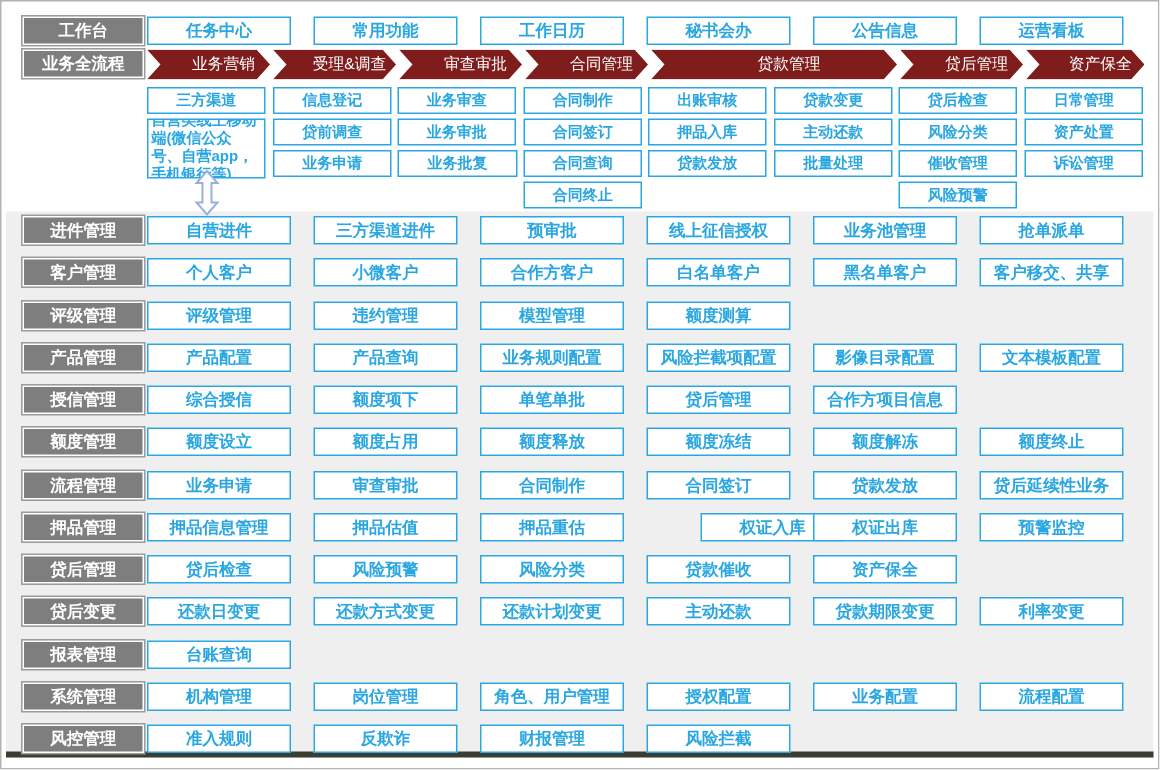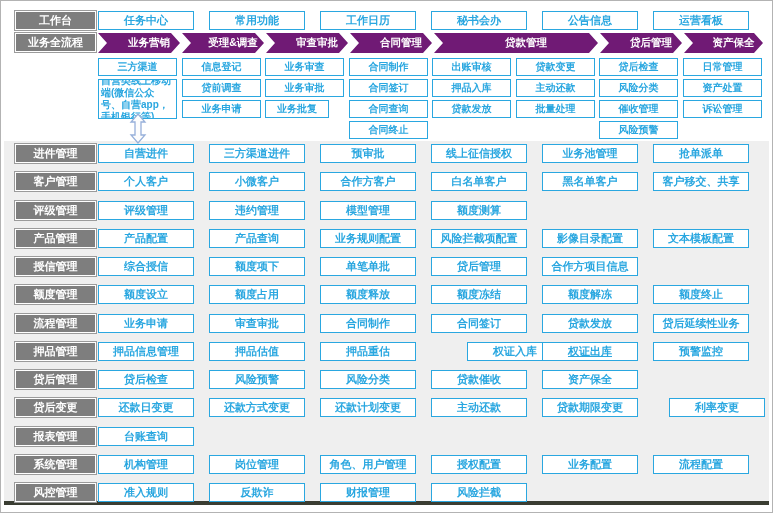--- a/index.html
+++ b/index.html
@@ -19,21 +19,21 @@
     font-weight:bold;font-size:11px;
     display:flex;align-items:center;justify-content:center;
     white-space:nowrap;overflow:hidden;
   }
   .retail-box{font-size:10px;}
   .tallbox{
     white-space:normal;text-align:left;line-height:12px;font-size:10px;
     padding:1px 2px;align-items:center;justify-content:flex-start;
   }
   .arrow{
-    background:#701a75;color:#ffffff;font-weight:bold;font-size:10.5px;
+    background:#7f1d1d;color:#ffffff;font-weight:normal;font-size:10.5px;
     display:flex;align-items:center;justify-content:center;white-space:nowrap;
     clip-path:polygon(0% 0%, calc(100% - 9px) 0%, 100% 50%, calc(100% - 9px) 100%, 0% 100%, 9px 50%);
     padding-left:20px;
   }
   #panel{
     left:3px;top:140px;width:765px;height:364px;
     background:#efefef;border-bottom:4px solid #3a3d32;
   }
   #retail-label{
     background:#ffffff;border:1px solid #2aa7e0;color:#2aa7e0;
@@ -70,21 +70,21 @@
     </div>
 
   <div id="retail-grid">
       <div class="abs box retail-box" style="left: 97px; top: 57px; width: 79px; height: 18px;">三方渠道</div>
       <div class="abs box retail-box tallbox" style="left: 97px; top: 78px; width: 79px; height: 40px;">自营类线上移动端(微信公众号、自营app，手机银行等)</div>
       <div class="abs box retail-box" style="left: 181px; top: 57px; width: 79px; height: 18px;">信息登记</div>
       <div class="abs box retail-box" style="left: 181px; top: 78px; width: 79px; height: 18px;">贷前调查</div>
       <div class="abs box retail-box" style="left: 181px; top: 99px; width: 79px; height: 18px;">业务申请</div>
       <div class="abs box retail-box" style="left: 264px; top: 57px; width: 79px; height: 18px;">业务审查</div>
       <div class="abs box retail-box" style="left: 264px; top: 78px; width: 79px; height: 18px;">业务审批</div>
-      <div class="abs box retail-box" style="left: 264px; top: 99px; width: 64px; height: 18px;">业务批复</div>
+      <div class="abs box retail-box" style="left: 264px; top: 99px; width: 80px; height: 18px;">业务批复</div>
       <div class="abs box retail-box" style="left: 348px; top: 57px; width: 79px; height: 18px;">合同制作</div>
       <div class="abs box retail-box" style="left: 348px; top: 78px; width: 79px; height: 18px;">合同签订</div>
       <div class="abs box retail-box" style="left: 348px; top: 99px; width: 79px; height: 18px;">合同查询</div>
       <div class="abs box retail-box" style="left: 348px; top: 120px; width: 79px; height: 18px;">合同终止</div>
       <div class="abs box retail-box" style="left: 431px; top: 57px; width: 79px; height: 18px;">出账审核</div>
       <div class="abs box retail-box" style="left: 431px; top: 78px; width: 79px; height: 18px;">押品入库</div>
       <div class="abs box retail-box" style="left: 431px; top: 99px; width: 79px; height: 18px;">贷款发放</div>
       <div class="abs box retail-box" style="left: 515px; top: 57px; width: 79px; height: 18px;">贷款变更</div>
       <div class="abs box retail-box" style="left: 515px; top: 78px; width: 79px; height: 18px;">主动还款</div>
       <div class="abs box retail-box" style="left: 515px; top: 99px; width: 79px; height: 18px;">批量处理</div>
@@ -146,35 +146,35 @@
       <div class="abs box" style="left: 208px; top: 313px; width: 96px; height: 19px;">审查审批</div>
       <div class="abs box" style="left: 319px; top: 313px; width: 96px; height: 19px;">合同制作</div>
       <div class="abs box" style="left: 430px; top: 313px; width: 96px; height: 19px;">合同签订</div>
       <div class="abs box" style="left: 541px; top: 313px; width: 96px; height: 19px;">贷款发放</div>
       <div class="abs box" style="left: 652px; top: 313px; width: 96px; height: 19px;">贷后延续性业务</div>
       <div class="abs lbl" style="left: 14px; top: 341px; width: 81px; height: 19px;">押品管理</div>
       <div class="abs box" style="left: 97px; top: 341px; width: 96px; height: 19px; text-align: center;">押品信息管理</div>
       <div class="abs box" style="left: 208px; top: 341px; width: 96px; height: 19px;">押品估值</div>
       <div class="abs box" style="left: 319px; top: 341px; width: 96px; height: 19px;">押品重估</div>
       <div class="abs box" style="left: 430px; top: 341px; width: 96px; height: 19px; margin-left: 36px;">权证入库</div>
-      <div class="abs box" style="left: 541px; top: 341px; width: 96px; height: 19px; text-decoration: underline;">权证出库</div>
+      <div class="abs box" style="left: 541px; top: 341px; width: 96px; height: 19px;">权证出库</div>
       <div class="abs box" style="left: 652px; top: 341px; width: 96px; height: 19px;">预警监控</div>
       <div class="abs lbl" style="left: 14px; top: 369px; width: 81px; height: 19px;">贷后管理</div>
       <div class="abs box" style="left: 97px; top: 369px; width: 96px; height: 19px;">贷后检查</div>
       <div class="abs box" style="left: 208px; top: 369px; width: 96px; height: 19px;">风险预警</div>
       <div class="abs box" style="left: 319px; top: 369px; width: 96px; height: 19px;">风险分类</div>
       <div class="abs box" style="left: 430px; top: 369px; width: 96px; height: 19px;">贷款催收</div>
       <div class="abs box" style="left: 541px; top: 369px; width: 96px; height: 19px;">资产保全</div>
       <div class="abs lbl" style="left: 14px; top: 397px; width: 81px; height: 19px;">贷后变更</div>
       <div class="abs box" style="left: 97px; top: 397px; width: 96px; height: 19px;">还款日变更</div>
       <div class="abs box" style="left: 208px; top: 397px; width: 96px; height: 19px;">还款方式变更</div>
       <div class="abs box" style="left: 319px; top: 397px; width: 96px; height: 19px;">还款计划变更</div>
       <div class="abs box" style="left: 430px; top: 397px; width: 96px; height: 19px;">主动还款</div>
       <div class="abs box" style="left: 541px; top: 397px; width: 96px; height: 19px;">贷款期限变更</div>
-      <div class="abs box" style="left: 652px; top: 397px; width: 96px; height: 19px; margin-left: 16px;">利率变更</div>
+      <div class="abs box" style="left: 652px; top: 397px; width: 96px; height: 19px;">利率变更</div>
       <div class="abs lbl" style="left: 14px; top: 426px; width: 81px; height: 19px;">报表管理</div>
       <div class="abs box" style="left: 97px; top: 426px; width: 96px; height: 19px;">台账查询</div>
       <div class="abs lbl" style="left: 14px; top: 454px; width: 81px; height: 19px;">系统管理</div>
       <div class="abs box" style="left: 97px; top: 454px; width: 96px; height: 19px;">机构管理</div>
       <div class="abs box" style="left: 208px; top: 454px; width: 96px; height: 19px;">岗位管理</div>
       <div class="abs box" style="left: 319px; top: 454px; width: 96px; height: 19px;">角色、用户管理</div>
       <div class="abs box" style="left: 430px; top: 454px; width: 96px; height: 19px;">授权配置</div>
       <div class="abs box" style="left: 541px; top: 454px; width: 96px; height: 19px;">业务配置</div>
       <div class="abs box" style="left: 652px; top: 454px; width: 96px; height: 19px;">流程配置</div>
       <div class="abs lbl" style="left: 14px; top: 482px; width: 81px; height: 19px;">风控管理</div>

